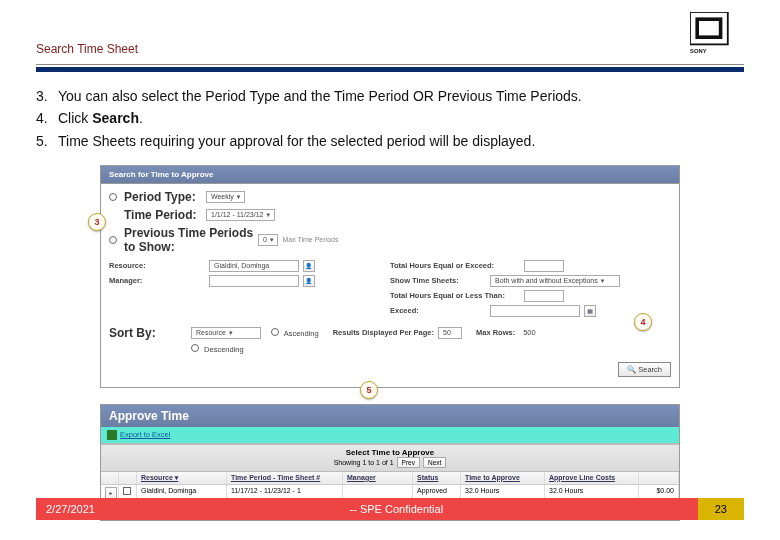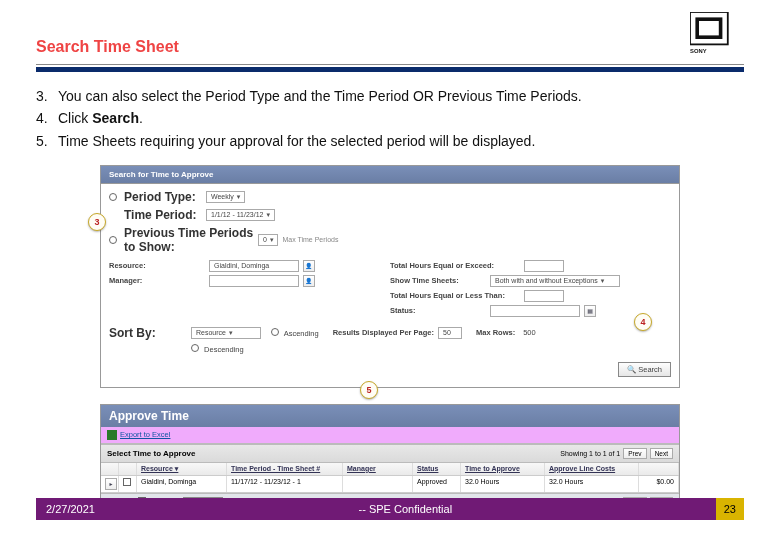--- a/index.html
+++ b/index.html
@@ -11,23 +11,23 @@
     position: relative;
     overflow: hidden;
   }
   .title-row {
     padding: 24px 36px 6px 36px;
     display: flex;
     justify-content: space-between;
     align-items: flex-end;
   }
   .page-title {
-    font-size: 16px;
-    font-weight: bold;
-    color: #ef4444;
+    font-size: 12px;
+    font-weight: normal;
+    color: #7f1d1d;
   }
   .logo {
     width: 54px;
     height: 44px;
     margin-top: -12px;
   }
   .hr1 { height: 1px; background: #888; margin: 2px 36px 0 36px; }
   .hr2 { height: 5px; background: #0a2b6b; margin: 2px 36px 0 36px; }
   .content {
     padding: 14px 36px 0 36px;
@@ -121,35 +121,35 @@
     font-size: 7.5px;
   }
   .panel2-head {
     background: linear-gradient(#7a8fb8, #6a7ea5);
     color: #fff;
     font-weight: bold;
     font-size: 12px;
     padding: 4px 8px;
   }
   .panel2-sub {
-    background: #f0abfc;
+    background: #5eead4;
     padding: 3px 6px;
     border-bottom: 1px solid #bbb;
     display:flex;align-items:center;gap:3px;
   }
   .panel2-sub .xls {
     width:10px;height:10px;background:#2a7a2a;display:inline-block;
   }
   .panel2-selhead {
     background: linear-gradient(#e8e8e8,#dadada);
-    padding: 3px 6px;
+    padding: 3px 18px;
     font-weight: bold;
     font-size: 8px;
     display:flex;justify-content:space-between;align-items:center;
-    border-top:1px solid #bbb;border-bottom:1px solid #bbb;
+    border-top:1px solid #bbb;border-bottom:1px solid #bbb;flex-direction:column;
   }
   .pager { font-weight: normal; font-size:7px; display:flex;gap:3px;align-items:center;}
   .pager .pbtn {
     border:1px solid #aaa;background:linear-gradient(#fff,#eee);
     padding:1px 4px;font-size:6.5px;
   }
   .panel2-colhead, .panel2-row {
     display: grid;
     grid-template-columns: 18px 18px 90px 116px 70px 48px 84px 94px 1fr;
     font-size: 7px;
@@ -190,33 +190,33 @@
     box-shadow: 0 1px 2px rgba(0,0,0,0.3);
   }
   .c3 { left: -12px; top: 48px; }
   .c4 { right: 28px; top: 148px; }
   .c5 { left: 260px; top: 216px; }
 
   .footer-bar {
     position: absolute;
     left: 36px; right: 36px; bottom: 20px;
     height: 22px;
-    background: #701a75;
+    background: #ef4444;
     color: #fff;
     font-size: 11px;
     display: flex;
     align-items: center;
     justify-content: space-between;
     padding: 0 10px;
   }
   .footer-bar .pn {
     background: #d9b400;
     color: #000;
     font-weight: normal;
-    padding: 3px 8px;
+    padding: 3px 17px;
     margin-right: -10px;
     height: 22px;
     display:flex;align-items:center;
   }
 </style>
 </head>
 <body>
 
 <div class="title-row">
   <div class="page-title">Search Time Sheet</div>
@@ -289,21 +289,21 @@
           </div>
           <div class="row">
               <span class="label2">Show Time Sheets:</span>
             <span class="tiny-select" style="width:130px">Both with and without Exceptions</span>
           </div>
           <div class="row">
               <span class="label2" style="width:130px">Total Hours Equal or Less Than:</span>
             <span class="tiny-input" style="width:40px"></span>
           </div>
           <div class="row">
-              <span class="label2">Status:</span>
+              <span class="label2">Exceed:</span>
             <span class="tiny-input" style="width:90px"></span>
             <span class="tiny-iconbtn">▦</span>
           </div>
         </div>
       </div>
 
       <div class="row" style="margin-top:6px;">
         <span class="label">Sort By:</span>
         <span class="tiny-select" style="width:70px">Resource</span>
         <span style="margin-left:6px"><span class="tiny-radio"></span> <span>Ascending</span></span>

